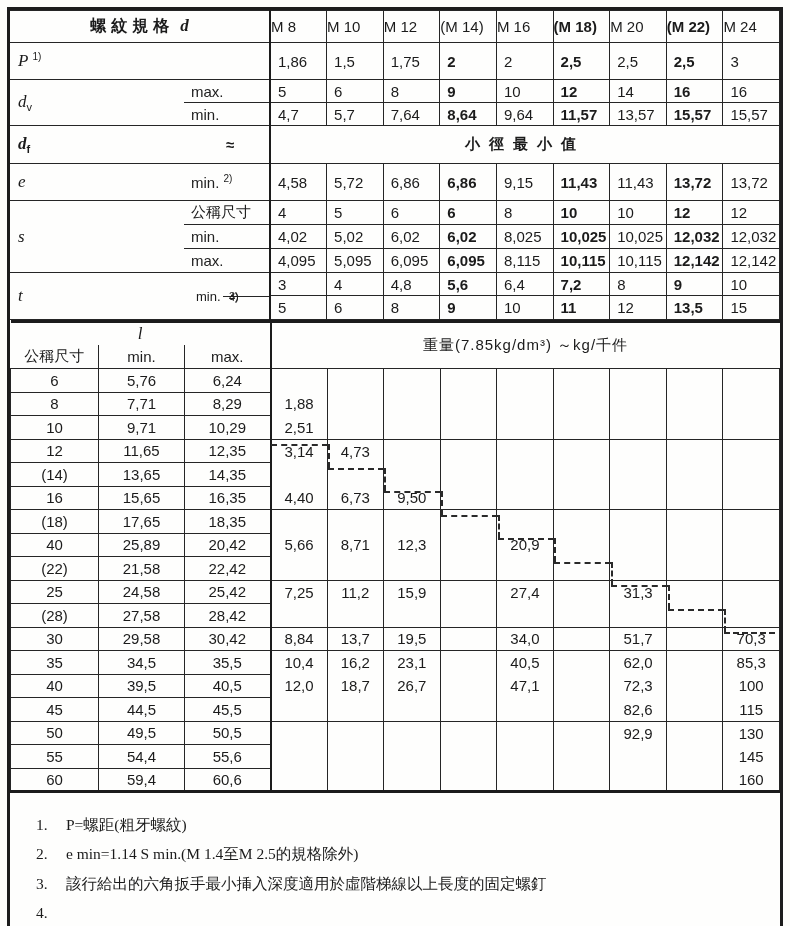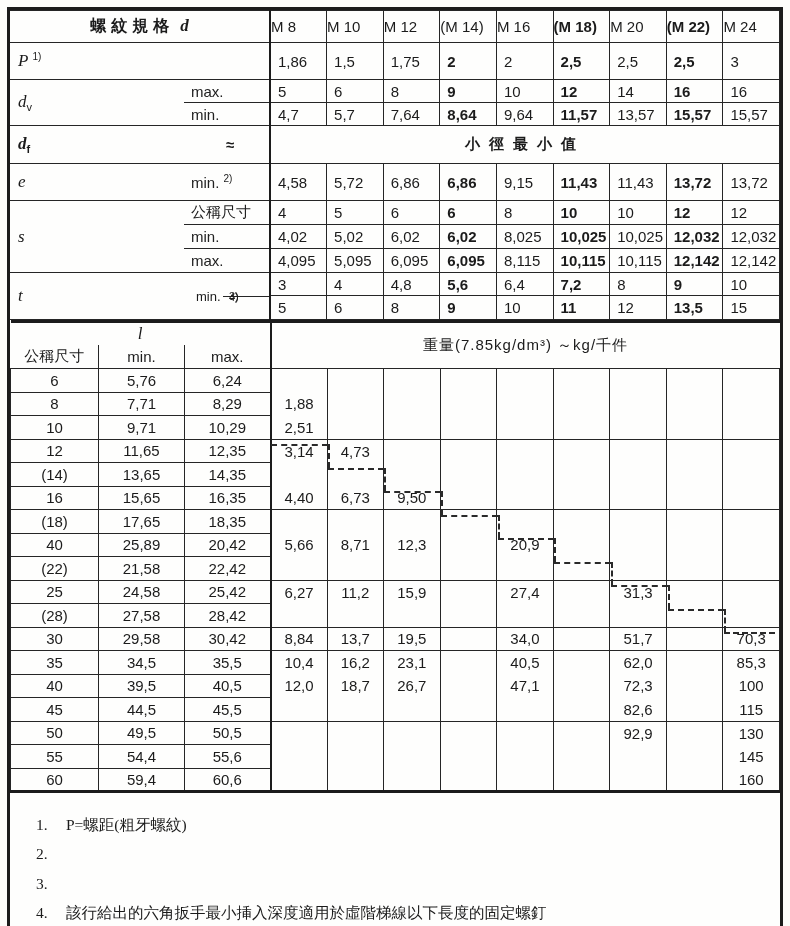--- a/index.html
+++ b/index.html
@@ -374,21 +374,21 @@
               <td class="wc hb"></td>
               <td class="wc hb"></td>
               <td class="wc hb"></td>
               <td class="wc hb"></td>
               <td class="wc hb"></td>
             </tr>
             <tr>
               <td class="lc">25</td>
               <td class="mc">24,58</td>
               <td class="mc xc">25,42</td>
-              <td class="wc wfirst">6,27</td>
+              <td class="wc wfirst">7,25</td>
               <td class="wc">11,2</td>
               <td class="wc">15,9</td>
               <td class="wc"></td>
               <td class="wc">27,4</td>
               <td class="wc"></td>
               <td class="wc">31,3</td>
               <td class="wc"></td>
               <td class="wc"></td>
             </tr>
             <tr>
@@ -526,24 +526,25 @@
         </div>
     </div>
 
     <div class="notes" id="notes">
         <div class="note">
           <span class="note-num">1.</span>
           <span>P=螺距(粗牙螺紋)</span>
         </div>
         <div class="note">
           <span class="note-num">2.</span>
+          <span>e min=1.14 S min.(M 1.4至M 2.5的規格除外)</span>
         </div>
         <div class="note">
           <span class="note-num">3.</span>
+          <span>該行給出的六角扳手最小挿入深度適用於虛階梯線以上長度的固定螺釘</span>
         </div>
         <div class="note">
           <span class="note-num">4.</span>
-          <span>該行給出的六角扳手最小挿入深度適用於虛階梯線以下長度的固定螺釘</span>
         </div>
       </div>
 
   </div>
 </div>
 
 </body></html>

